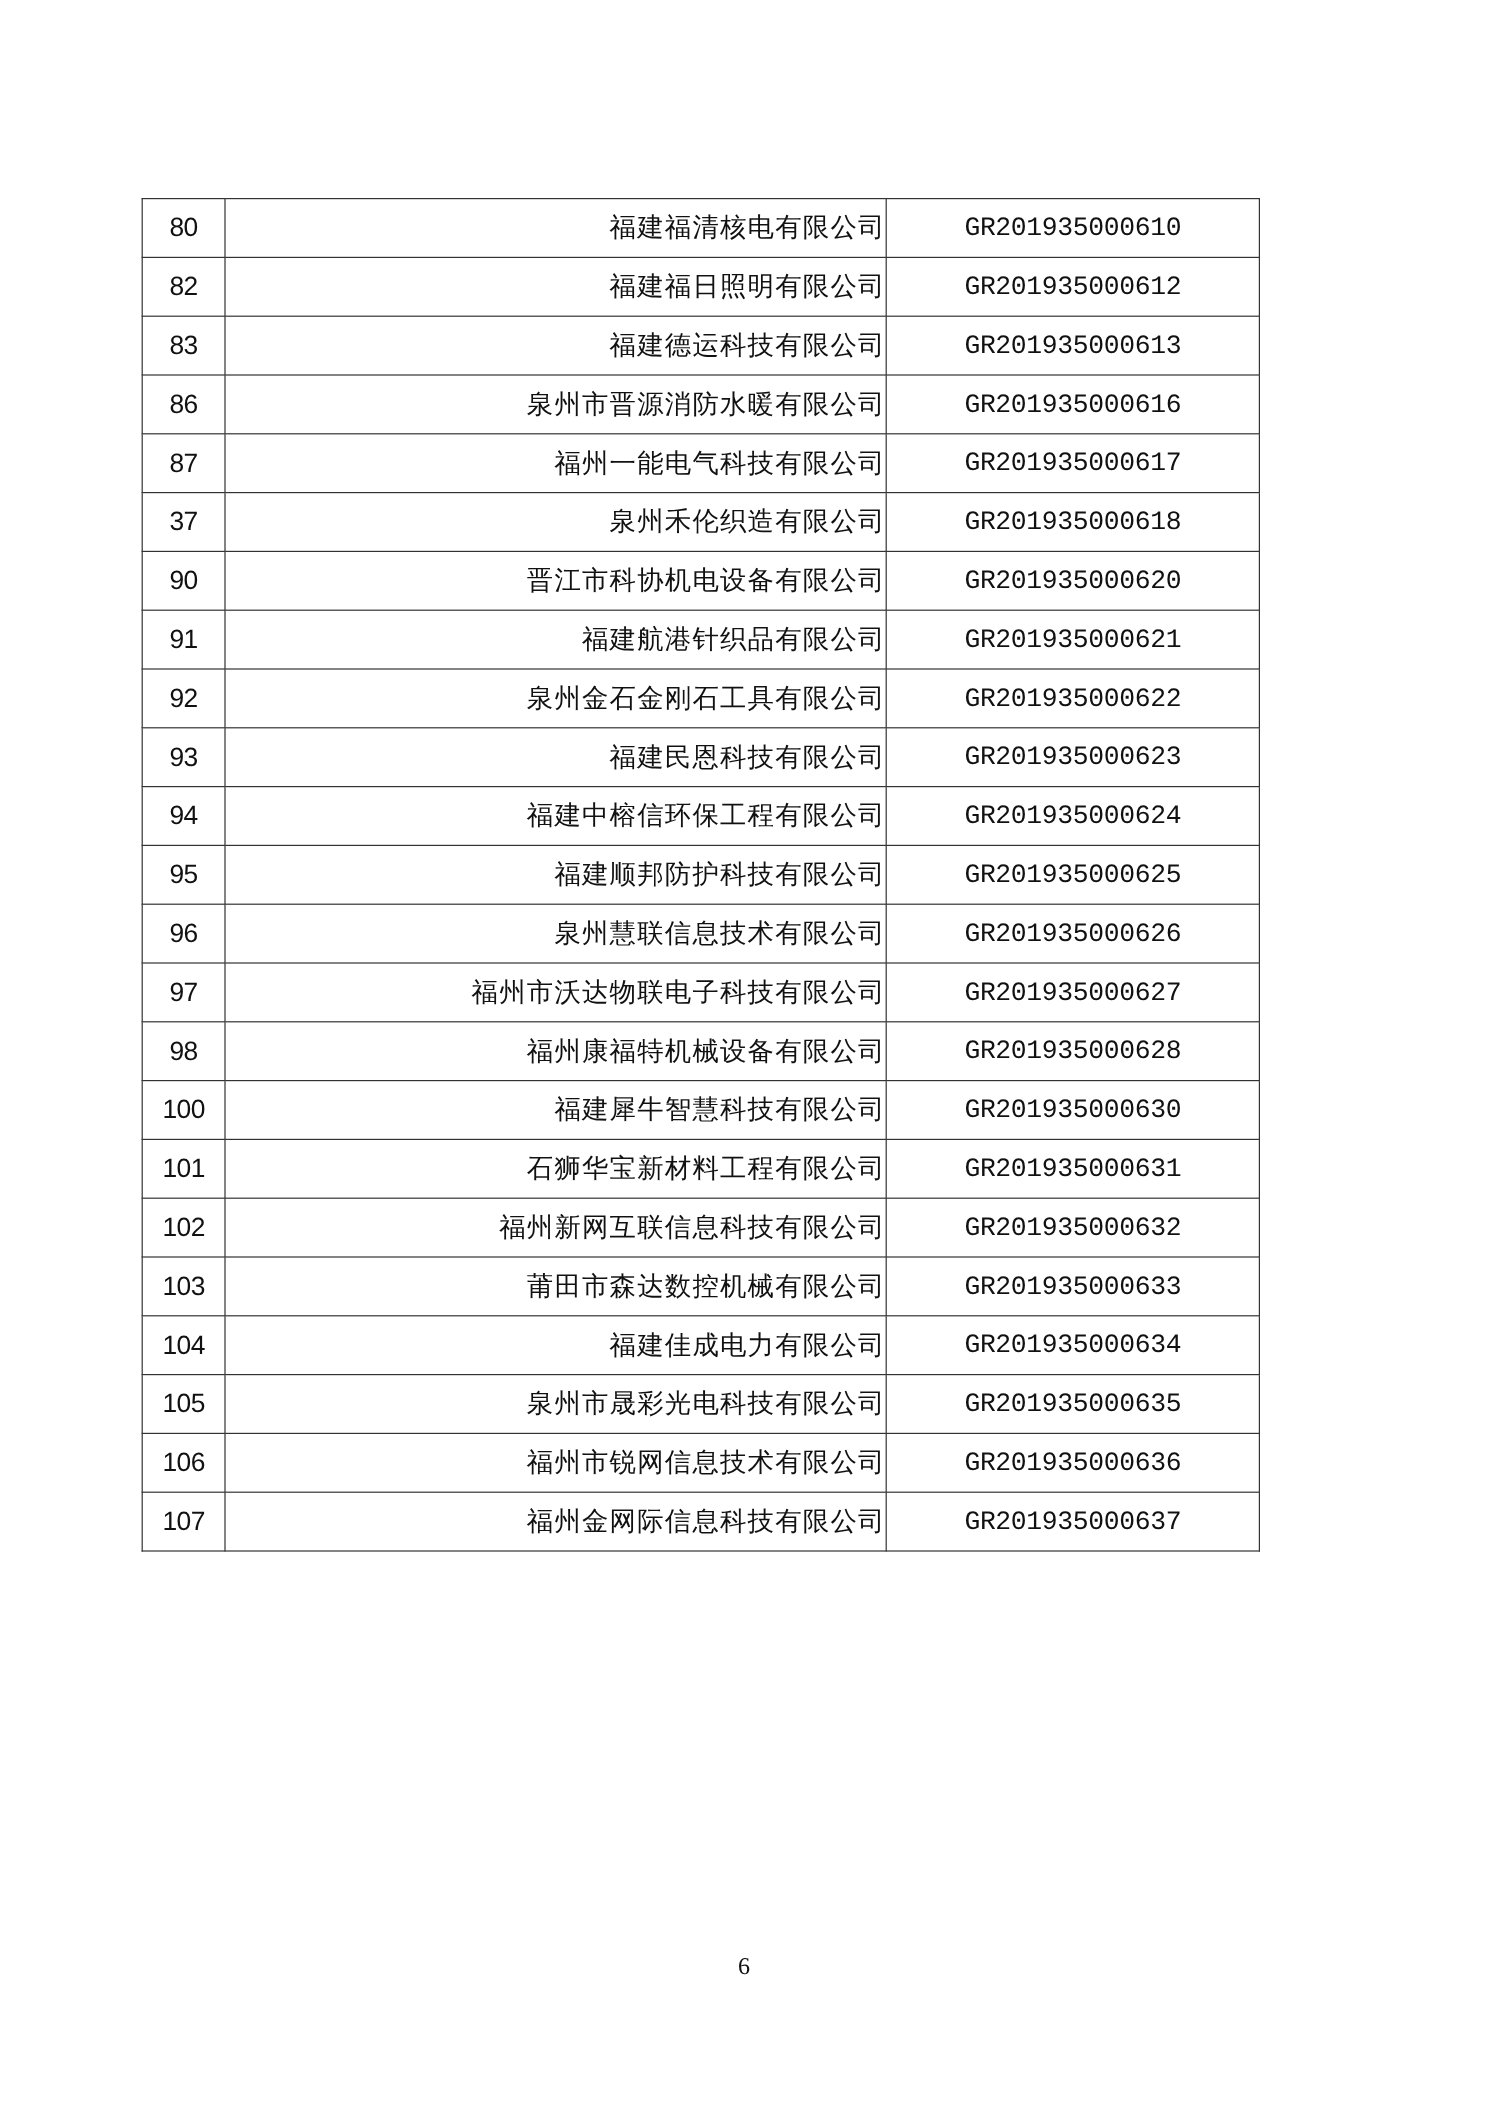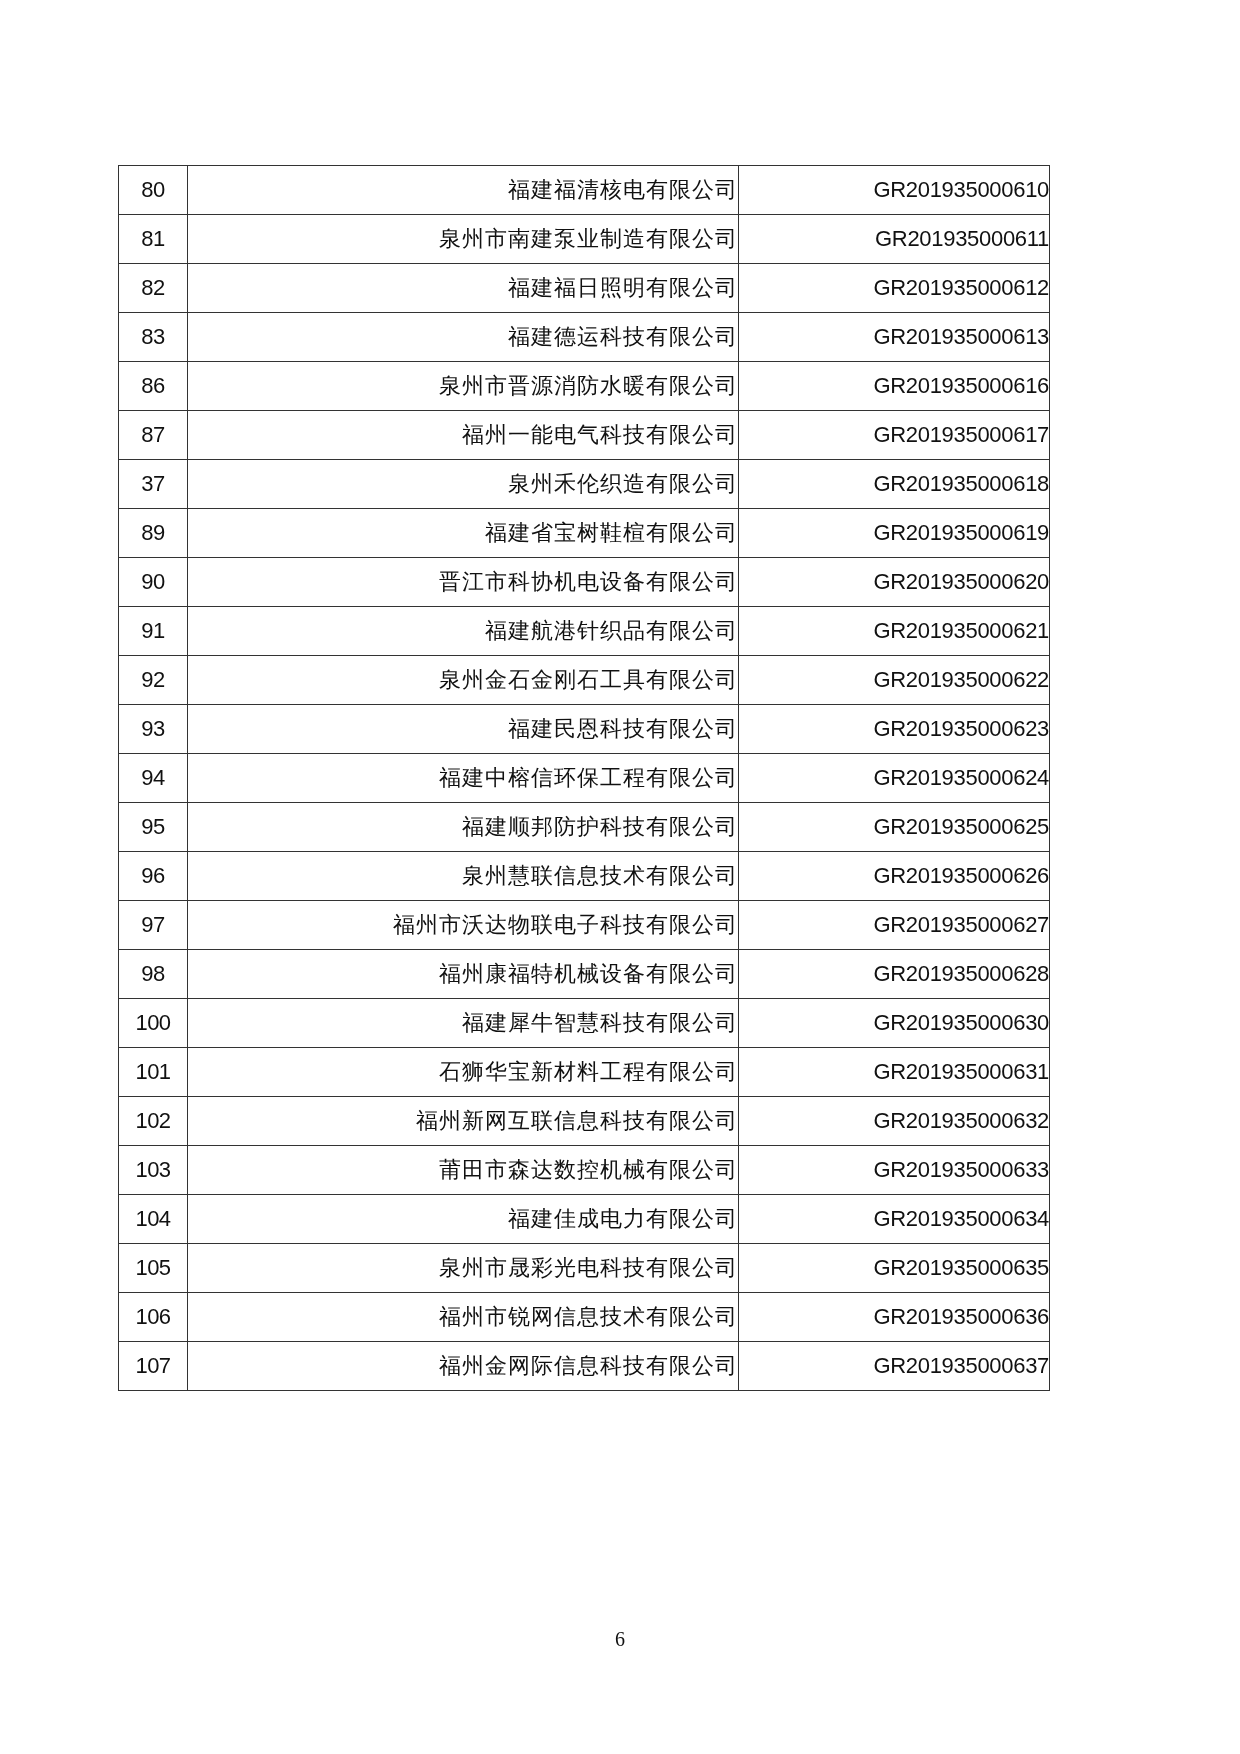--- a/index.html
+++ b/index.html
@@ -7,43 +7,38 @@
          font-family: "DejaVu Serif", "Liberation Serif", serif; color: #111; }
   .doc-table { position: absolute; left: 118px; top: 165px; width: 931px;
                border-collapse: collapse; table-layout: fixed; }
   .doc-table td { border: 1.5px solid #333; height: 48px; padding: 0;
                   font-size: 22px; vertical-align: middle; white-space: nowrap; overflow: hidden; }
   .doc-table col.c-idx { width: 69px; }
   .doc-table col.c-name { width: 551px; }
   .doc-table col.c-code { width: 311px; }
   .cell-idx { text-align: center; font-family: Liberation Sans, sans-serif; letter-spacing: -0.5px; }
   .cell-name { text-align: right; padding-left: 3px !important; letter-spacing: 1px; }
-  .cell-code { text-align: right; font-family: Liberation Sans, sans-serif; letter-spacing: -0.3px; }
+  .cell-code { text-align: center; font-family: Liberation Mono, monospace; letter-spacing: -0.3px; }
   .page-number { position: absolute; top: 1628px; left: 0; width: 1240px; text-align: center;
                  font-family: "Liberation Serif", serif; font-size: 20px; }
 </style>
 </head>
 <body>
 
 <table class="doc-table">
   <colgroup>
       <col class="c-idx">
       <col class="c-name">
       <col class="c-code">
     </colgroup>
   <tbody id="table-body">
       <tr>
         <td class="cell-idx">80</td>
         <td class="cell-name">福建福清核电有限公司</td>
         <td class="cell-code">GR201935000610</td>
-      </tr>
-      <tr>
-        <td class="cell-idx">81</td>
-        <td class="cell-name">泉州市南建泵业制造有限公司</td>
-        <td class="cell-code">GR201935000611</td>
       </tr>
       <tr>
         <td class="cell-idx">82</td>
         <td class="cell-name">福建福日照明有限公司</td>
         <td class="cell-code">GR201935000612</td>
       </tr>
       <tr>
         <td class="cell-idx">83</td>
         <td class="cell-name">福建德运科技有限公司</td>
         <td class="cell-code">GR201935000613</td>
@@ -55,25 +50,20 @@
       </tr>
       <tr>
         <td class="cell-idx">87</td>
         <td class="cell-name">福州一能电气科技有限公司</td>
         <td class="cell-code">GR201935000617</td>
       </tr>
       <tr>
         <td class="cell-idx">37</td>
         <td class="cell-name">泉州禾伦织造有限公司</td>
         <td class="cell-code">GR201935000618</td>
-      </tr>
-      <tr>
-        <td class="cell-idx">89</td>
-        <td class="cell-name">福建省宝树鞋楦有限公司</td>
-        <td class="cell-code">GR201935000619</td>
       </tr>
       <tr>
         <td class="cell-idx">90</td>
         <td class="cell-name">晋江市科协机电设备有限公司</td>
         <td class="cell-code">GR201935000620</td>
       </tr>
       <tr>
         <td class="cell-idx">91</td>
         <td class="cell-name">福建航港针织品有限公司</td>
         <td class="cell-code">GR201935000621</td>

